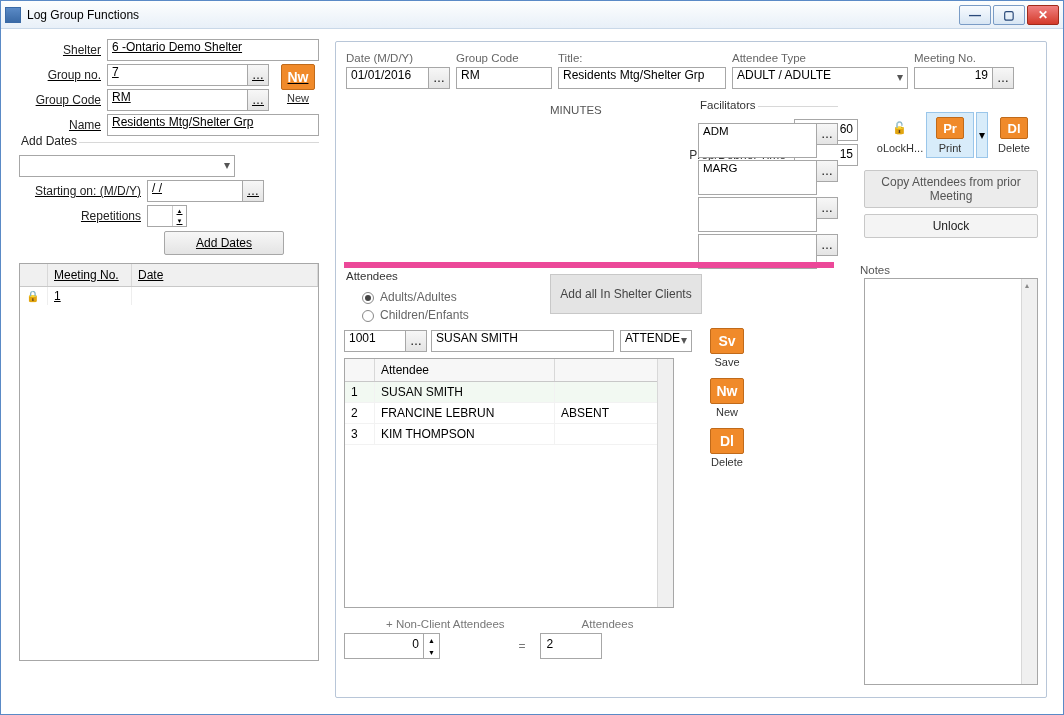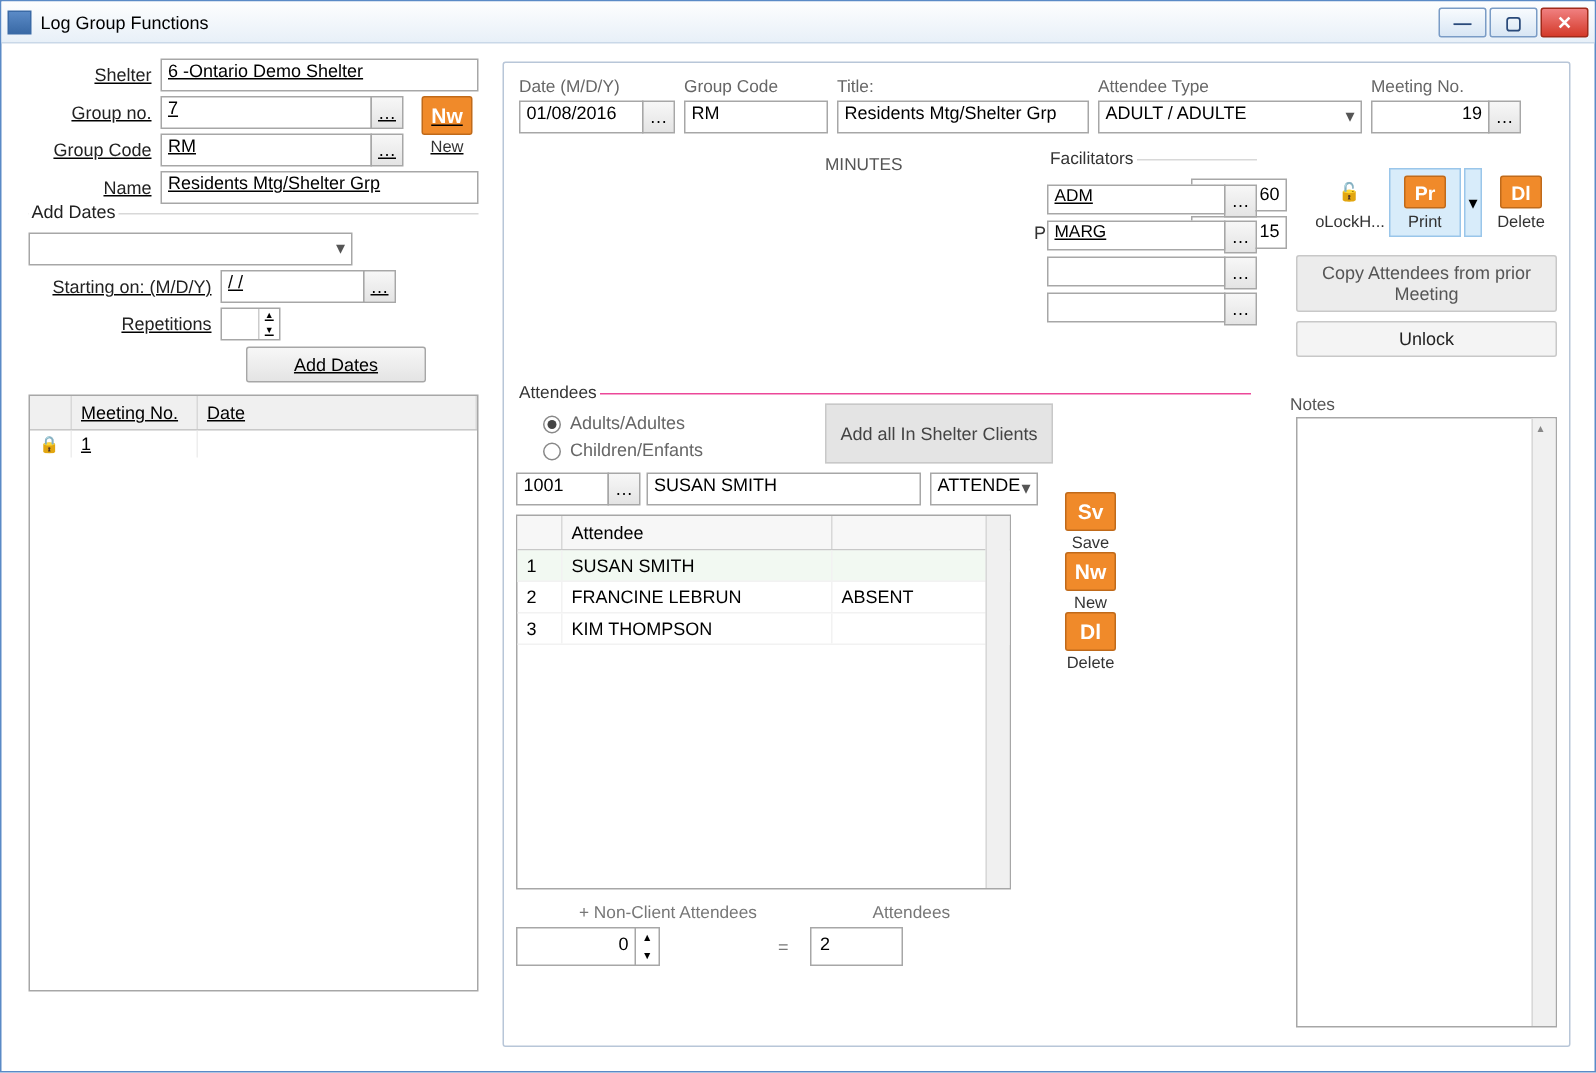--- a/index.html
+++ b/index.html
@@ -52,52 +52,52 @@
 
 .minbox { position: absolute; top: 62px; left: 214px; width: 308px; }
 .minbox .mhdr { color: #555; font-size: 11.5px; }
 .minbox .mr { display: flex; justify-content: flex-end; align-items: center; margin-top: 3px; }
 .minbox .mr .ml { color: #333; margin-right: 8px; }
 .minbox .mr .mv { width: 64px; height: 22px; border: 1px solid #a7a7a7; text-align: right; padding: 2px 4px; background: #fff; }
 
 .facbox { position: absolute; top: 64px; left: 362px; width: 140px; border-top: 1px solid #d8d8d8; padding-top: 2px; }
 .facbox .ftitle { position: relative; top: -11px; background: #fff; display: inline-block; padding: 0 2px; color: #333; font-size: 11.5px; }
 .facbox .frow { display: flex; margin-bottom: 2px; }
-.facbox .frow .ft { flex: 1; height: 20px; border: 1px solid #a7a7a7; background: #fff; padding: 1px 4px; font-size: 11.5px; text-decoration: underline; }
+.facbox .frow .ft { flex: 1; height: 35px; border: 1px solid #a7a7a7; background: #fff; padding: 1px 4px; font-size: 11.5px; }
 
 .actbtns { position: absolute; top: 70px; right: 8px; display: flex; gap: 2px; align-items: flex-start; }
 .actbtn { width: 48px; display: flex; flex-direction: column; align-items: center; padding: 3px 2px; border: 1px solid transparent; cursor: pointer; }
 .actbtn.hl { background: #d8ecfa; border: 1px solid #9ac6ea; }
 .actbtn .ic { width: 28px; height: 24px; display: flex; align-items: center; justify-content: center; }
 .actbtn .cap { font-size: 11px; margin-top: 2px; color: #333; white-space: nowrap; overflow: hidden; text-overflow: ellipsis; max-width: 48px; }
 .printdrop { width: 12px; height: 46px; border: 1px solid #9ac6ea; background: #d8ecfa; display: flex; align-items: center; justify-content: center; cursor: pointer; }
 
 .widebtn { position: absolute; right: 8px; width: 174px; height: 38px; border: 1px solid #c8c8c8; background: #ececec; display: flex; align-items: center; justify-content: center; text-align: center; color: #555; cursor: pointer; border-radius: 2px; }
 
 .noteslbl { position: absolute; top: 222px; right: 156px; color: #555; font-size: 11.5px; }
 .notesbox { position: absolute; top: 236px; right: 8px; width: 174px; bottom: 12px; border: 1px solid #a7a7a7; background: #fff; }
 .notesbox .sb { position: absolute; right: 0; top: 0; bottom: 0; width: 16px; background: #f0f0f0; border-left: 1px solid #d8d8d8; }
 .notesbox .sb::before { content: "▴"; position: absolute; top: 2px; left: 3px; font-size: 8px; color: #888; }
 
-.attbox { position: absolute; top: 220px; left: 8px; width: 490px; border-top: 1px solid #ec4899; padding-top: 2px; }
+.attbox { position: absolute; top: 220px; left: 8px; width: 490px; border-top: 6px solid #ec4899; padding-top: 12px; }
 .atttitle { position: relative; top: -11px; background: #fff; display: inline-block; padding: 0 2px; color: #333; font-size: 11.5px; }
 .radio { display: flex; align-items: flex-end; margin-bottom: 4px; color: #666; }
 .radio .rdot { width: 12px; height: 12px; border: 1px solid #888; border-radius: 50%; margin-right: 6px; display: flex; align-items: center; justify-content: center; }
 .radio.sel .rdot::after { content: ""; width: 6px; height: 6px; background: #444; border-radius: 50%; }
 .addallbtn { position: absolute; top: 6px; right: 132px; width: 152px; height: 40px; border: 1px solid #c8c8c8; background: #e4e4e4; color: #444; display: flex; align-items: center; justify-content: center; cursor: pointer; }
 
 .attgrid { border: 1px solid #a7a7a7; height: 250px; background: #fff; margin-top: 6px; width: 330px; position: relative; }
 .attgrid .ah { display: flex; background: #f7f7f7; border-bottom: 1px solid #c8c8c8; }
 .attgrid .ah div { padding: 4px 6px; border-right: 1px solid #d8d8d8; }
 .attgrid .ar { display: flex; border-bottom: 1px solid #f2f2f2; }
 .attgrid .ar div { padding: 3px 6px; border-right: 1px solid #f2f2f2; }
 .attgrid .ar.hl { background: #f2f9f2; }
 .attgrid .sb { position: absolute; right: 0; top: 0; bottom: 0; width: 16px; background: #f0f0f0; border-left: 1px solid #d8d8d8; }
 
-.sidebtns { position: absolute; top: 286px; left: 370px; display: flex; flex-direction: column; }
+.sidebtns { position: absolute; top: 286px; left: 370px; display: flex; flex-direction: column; gap: 10px; }
 
 .bottomrow { position: absolute; bottom: 8px; left: 18px; display: flex; align-items: flex-end; gap: 14px; }
 .bottomrow .blbl { color: #777; font-size: 11.5px; margin-bottom: 3px; margin-left: 42px; }
 .ncspin { display:flex; }
 .ncspin .v { width: 80px; height: 26px; border: 1px solid #a7a7a7; text-align: right; padding: 3px 4px; background: #fff; }
 .ncspin .ar { width: 16px; height: 26px; border: 1px solid #a7a7a7; border-left: none; display: flex; flex-direction: column; }
 .ncspin .ar div { flex:1; font-size: 7px; display:flex; align-items:center; justify-content:center; cursor:pointer; }
 .attcount { width: 62px; height: 26px; border: 1px solid #a7a7a7; background: #fff; padding: 3px 6px; }
 </style>
 </head>
@@ -181,21 +181,21 @@
         </div>
       </div>
     </div>
 
     <div class="rightpanel">
 
       <div class="toprow">
         <div class="fldcol" style="width:104px">
           <div class="cap">Date (M/D/Y)</div>
           <div style="display:flex">
-            <div class="txt" style="flex:1">01/08/2016</div>
+            <div class="txt" style="flex:1">01/01/2016</div>
             <div class="dotbtn">…</div>
           </div>
         </div>
         <div class="fldcol" style="width:96px">
           <div class="cap">Group Code</div>
           <div class="txt">RM</div>
         </div>
         <div class="fldcol" style="width:168px">
           <div class="cap">Title:</div>
           <div class="txt">Residents Mtg/Shelter Grp</div>

